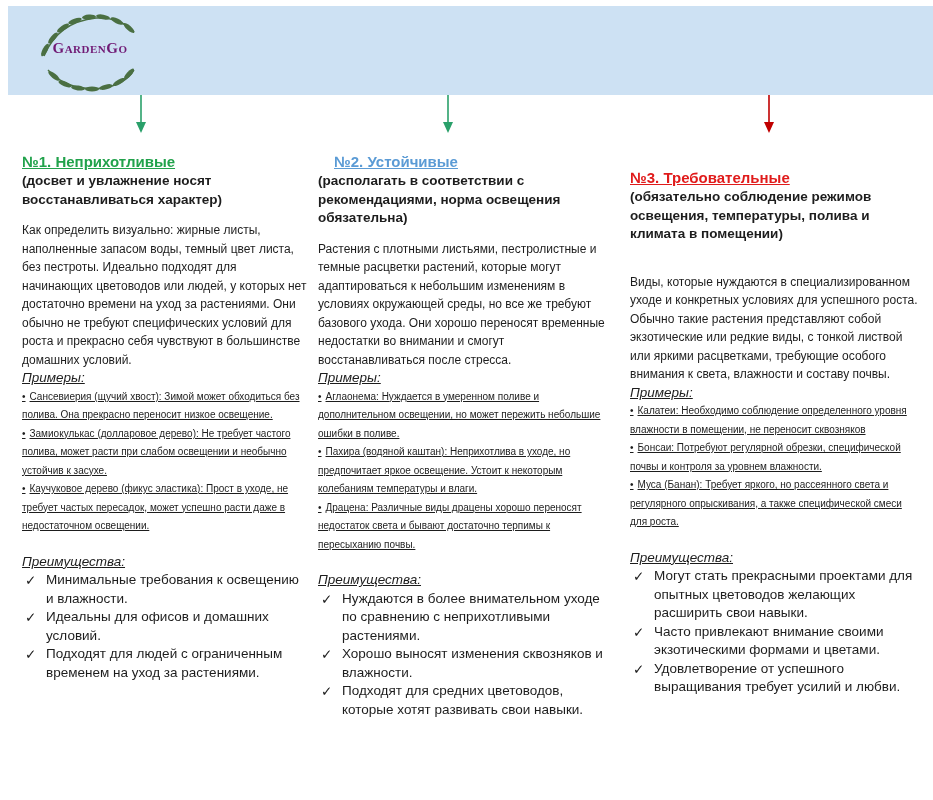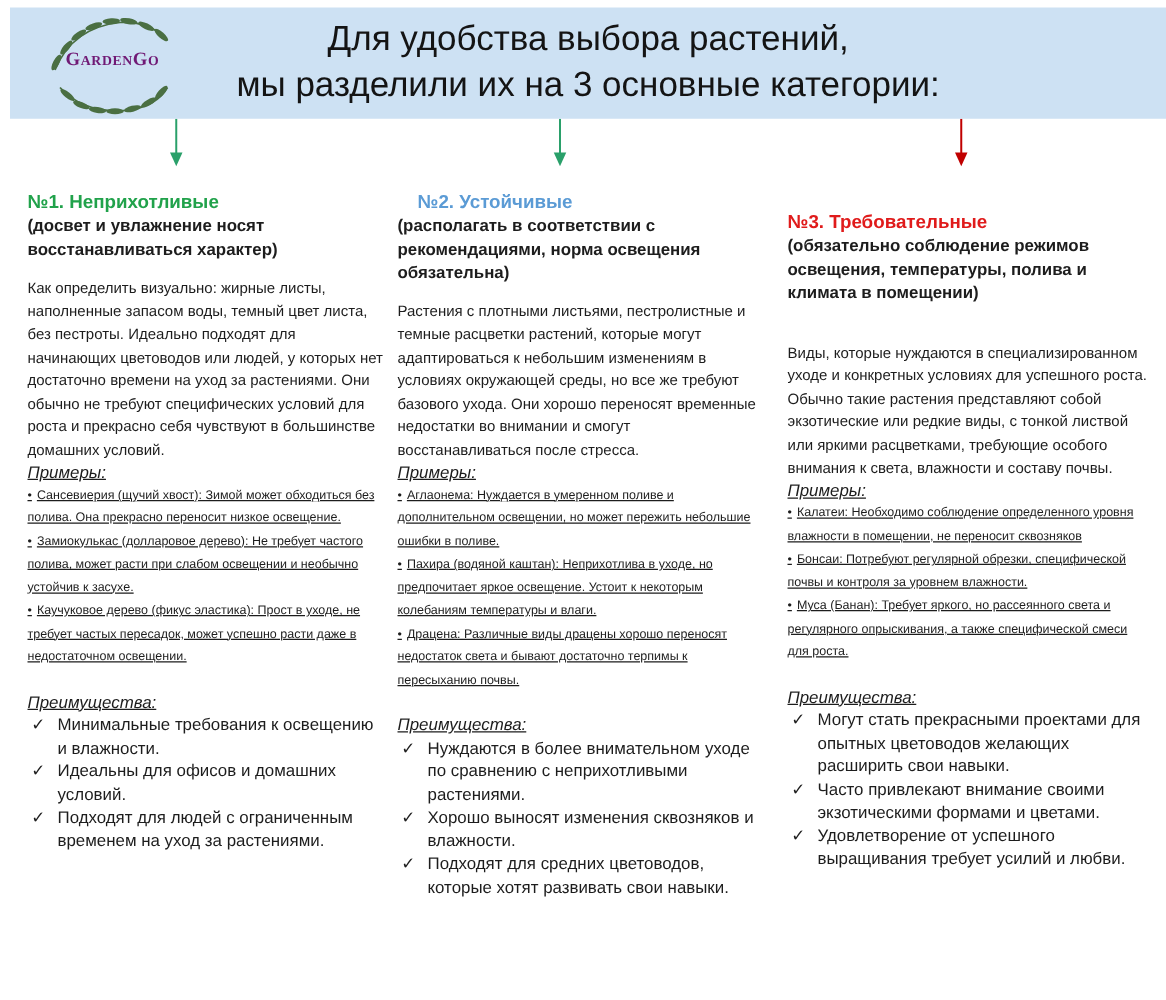--- a/index.html
+++ b/index.html
@@ -22,21 +22,21 @@
     font-size:28px;line-height:37px;color:#141414;
   }
   
   .arrow{position:absolute;top:95px;width:14px;height:40px;}
   .arrow-1{left:134px;} .arrow-2{left:441px;} .arrow-3{left:762px;}
   
   .content{position:absolute;top:152px;left:22px;display:flex;}
   .col{width:287px;}
   .col+.col{margin-left:9px;}
   .col.c3{margin-left:25px;width:289px;}
-  .col-heading{margin:0;font-size:15px;font-weight:700;line-height:20px;}
+  .col-heading{margin:0;font-size:15px;font-weight:700;line-height:20px;text-decoration:underline;}
   .c1 .col-heading{color:#21a24b;}
   .c2 .col-heading{color:#5b9bd5;margin-left:16px;}
   .c3 .col-heading{color:#e01b1b;margin-top:16px;}
   .col-sub{font-weight:700;font-size:13.5px;line-height:18.5px;}
   .col-desc{margin:12px 0 0 0;font-size:12px;line-height:18.5px;}
   .c3 .col-desc{margin-top:29px;}
   .section-label{font-size:13.5px;line-height:18.5px;text-decoration:underline;font-style:italic;}
   .example{font-size:10px;line-height:18.5px;text-decoration:underline;}
   .bullet{margin-right:4px;}
   .adv-label{margin-top:17px;}
@@ -67,24 +67,20 @@
         <ellipse cx="26" cy="68" rx="7" ry="2.4" transform="rotate(38 26 68)"></ellipse>
         <ellipse cx="37" cy="76" rx="7" ry="2.4" transform="rotate(22 37 76)"></ellipse>
         <ellipse cx="50" cy="80" rx="7" ry="2.4" transform="rotate(8 50 80)"></ellipse>
         <ellipse cx="64" cy="81" rx="7" ry="2.4"></ellipse>
         <ellipse cx="78" cy="79" rx="7" ry="2.4" transform="rotate(-14 78 79)"></ellipse>
         <ellipse cx="91" cy="74" rx="7" ry="2.4" transform="rotate(-30 91 74)"></ellipse>
         <ellipse cx="101" cy="66" rx="7" ry="2.4" transform="rotate(-48 101 66)"></ellipse>
       </g>
     </svg>
     <div class="logo-text">GardenGo</div>
-  </div>
-  <div class="title">
-    <div>Для удобства выбора растений,</div>
-    <div>мы разделили их на 3 основные категории:</div>
   </div>
 </header>
 
 <div class="arrow arrow-1">
   <svg width="14" height="40" viewBox="0 0 14 40">
     <line x1="7" y1="0" x2="7" y2="28" stroke-width="1.6" stroke="#2aa06a"></line>
     <polygon points="2,27 12,27 7,38" fill="#2aa06a"></polygon>
   </svg>
 </div>
 <div class="arrow arrow-2">

